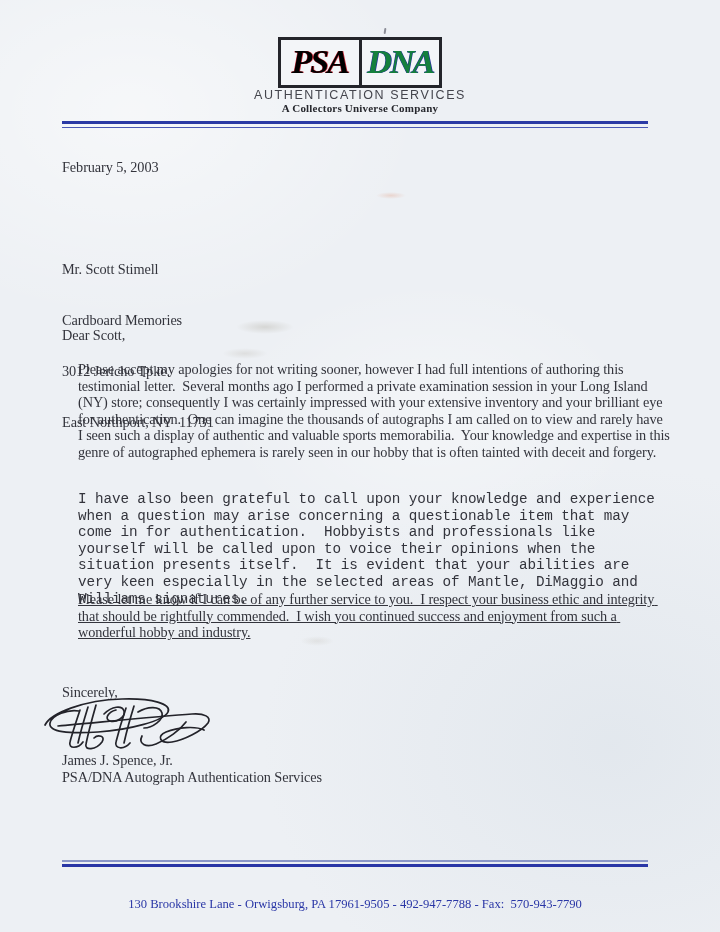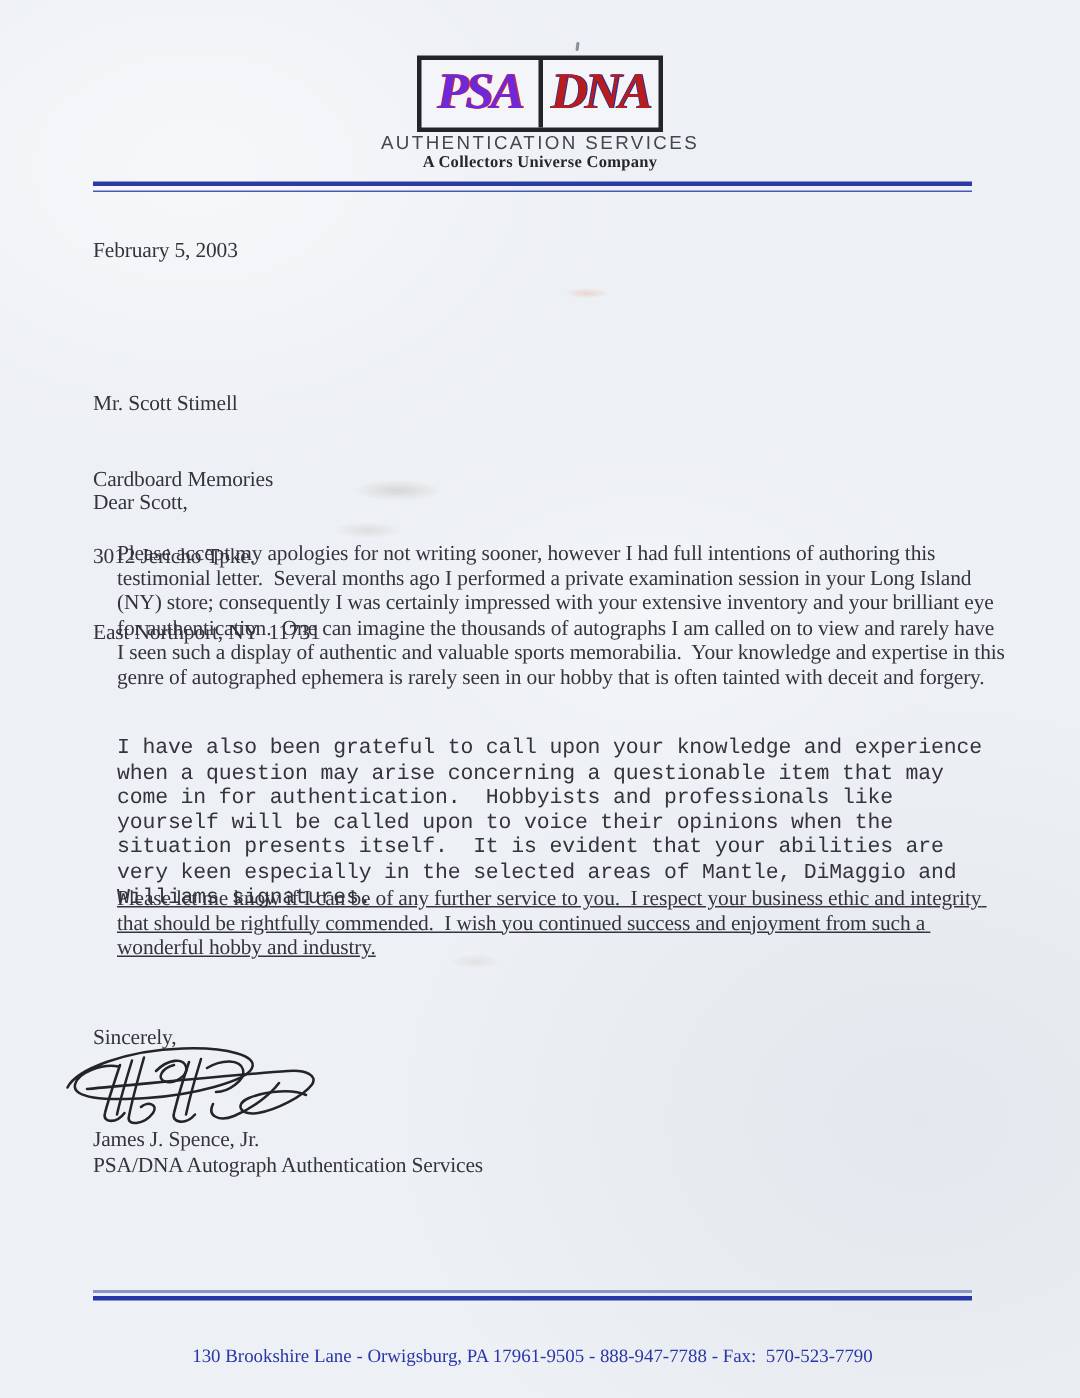--- a/index.html
+++ b/index.html
@@ -16,23 +16,23 @@
   }
   
   .logo-box{
     position:absolute;top:37px;left:50%;transform:translateX(-50%);
     width:158px;height:45px;border:3px solid #23242a;background:#f3f5f8;
     display:flex;
   }
   .logo-cell{flex:1;display:flex;align-items:center;justify-content:center;
     font-family:"Liberation Serif", serif;font-style:italic;font-weight:bold;
     font-size:34px;letter-spacing:-2px;line-height:1;padding-bottom:2px;}
-  .logo-cell.psa{border-right:3px solid #23242a;color:#6d28d9;
+  .logo-cell.psa{border-right:3px solid #23242a;color:#000000;
     text-shadow:0.7px 0 #cf2f3e,-0.5px 0 #cf2f3e;}
-  .logo-cell.dna{color:#b91c1c;text-shadow:0.7px 0 #252f9d,-0.5px 0 #252f9d;}
+  .logo-cell.dna{color:#15803d;text-shadow:0.7px 0 #252f9d,-0.5px 0 #252f9d;}
   .hdr-sub{
     position:absolute;top:88px;left:0;width:100%;text-align:center;
     font-family:"Liberation Sans", sans-serif;font-size:12.5px;
     letter-spacing:1.6px;color:#44454d;
   }
   .hdr-company{
     position:absolute;top:102px;left:0;width:100%;text-align:center;
     font-family:Liberation Serif, serif;font-weight:bold;
     font-size:11px;color:#26272d;letter-spacing:0.2px;
   }
@@ -146,17 +146,17 @@
     <p class="signer-name">James J. Spence, Jr.</p>
     <p class="signer-title">PSA/DNA Autograph Authentication Services</p>
   </div>
 
   <div class="rule rule-bottom">
     <div class="thick"></div>
     <div class="gap"></div>
     <div class="thin"></div>
   </div>
   <div class="footer-text">
-    <div>130 Brookshire Lane - Orwigsburg, PA 17961-9505 - 888-947-7788 - Fax:  570-523-7790</div>
+    <div>130 Brookshire Lane - Orwigsburg, PA 17961-9505 - 492-947-7788 - Fax:  570-943-7790</div>
     
   </div>
 
 </div>
 
 </body></html>

